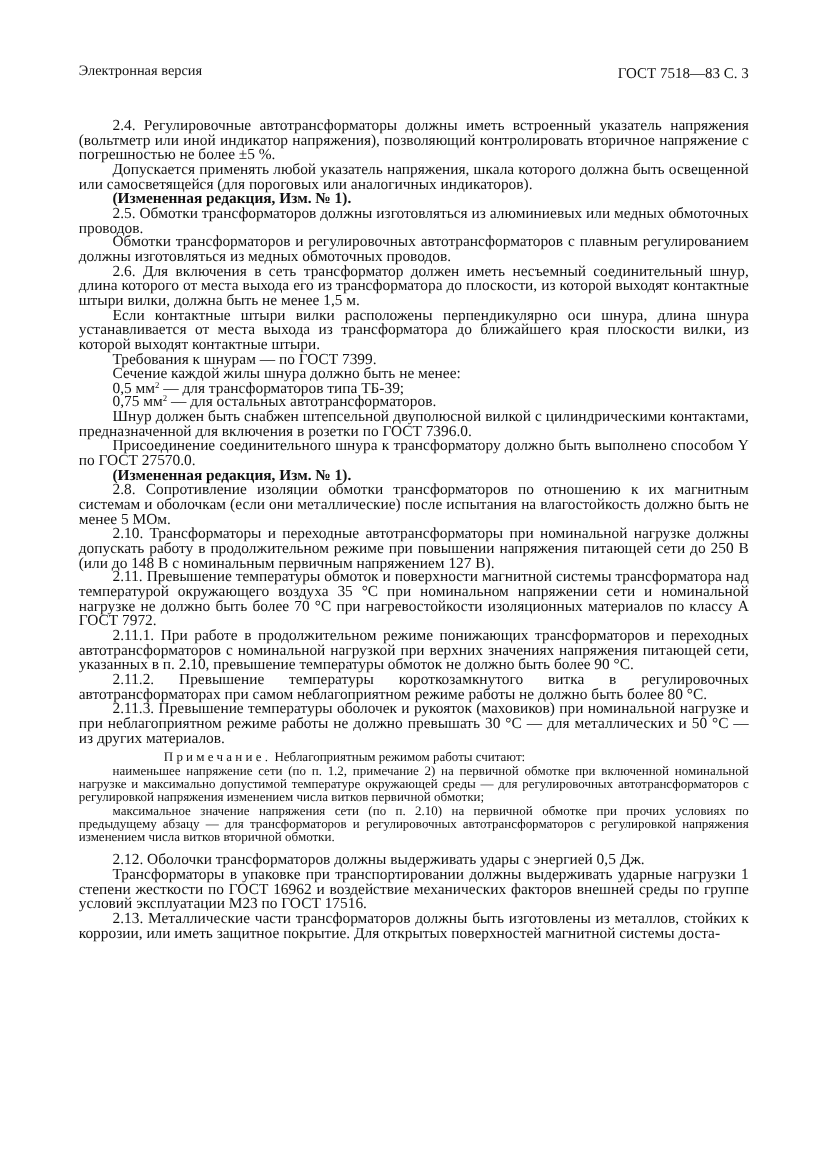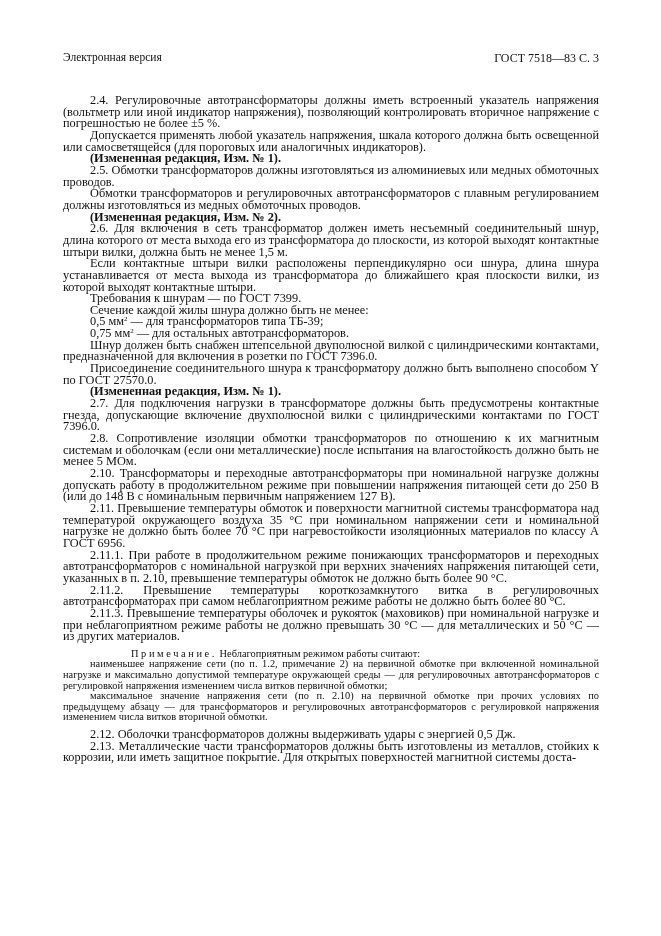--- a/index.html
+++ b/index.html
@@ -26,35 +26,34 @@
   <span class="left">Электронная версия</span>
   <span class="right">ГОСТ 7518—83 С. 3</span>
 </div>
 
 <div class="page">
   <p>2.4. Регулировочные автотрансформаторы должны иметь встроенный указатель напряжения (вольтметр или иной индикатор напряжения), позволяющий контролировать вторичное напряжение с погрешностью не более ±5 %.</p>
   <p>Допускается применять любой указатель напряжения, шкала которого должна быть освещенной или самосветящейся (для пороговых или аналогичных индикаторов).</p>
   <p class="bold">(Измененная редакция, Изм. № 1).</p>
   <p>2.5. Обмотки трансформаторов должны изготовляться из алюминиевых или медных обмоточных проводов.</p>
   <p>Обмотки трансформаторов и регулировочных автотрансформаторов с плавным регулированием должны изготовляться из медных обмоточных проводов.</p>
-  <p class="bold">(Измененная редакция, Изм. № 2).</p>
   <p>2.6. Для включения в сеть трансформатор должен иметь несъемный соединительный шнур, длина которого от места выхода его из трансформатора до плоскости, из которой выходят контактные штыри вилки, должна быть не менее 1,5 м.</p>
   <p>Если контактные штыри вилки расположены перпендикулярно оси шнура, длина шнура устанавливается от места выхода из трансформатора до ближайшего края плоскости вилки, из которой выходят контактные штыри.</p>
   <p>Требования к шнурам — по ГОСТ 7399.</p>
   <p>Сечение каждой жилы шнура должно быть не менее:</p>
   <p><span>0,5 мм</span><sup>2</sup><span> — для трансформаторов типа ТБ-39;</span></p>
   <p><span>0,75 мм</span><sup>2</sup><span> — для остальных автотрансформаторов.</span></p>
   <p>Шнур должен быть снабжен штепсельной двуполюсной вилкой с цилиндрическими контактами, предназначенной для включения в розетки по ГОСТ 7396.0.</p>
   <p>Присоединение соединительного шнура к трансформатору должно быть выполнено способом Y по ГОСТ 27570.0.</p>
   <p class="bold">(Измененная редакция, Изм. № 1).</p>
-  <p>2.7. Для подключения нагрузки в трансформаторе должны быть предусмотрены контактные гнезда, допускающие включение двухполюсной вилки с цилиндрическими контактами по ГОСТ 7396.0.</p>
   <p>2.8. Сопротивление изоляции обмотки трансформаторов по отношению к их магнитным системам и оболочкам (если они металлические) после испытания на влагостойкость должно быть не менее 5 МОм.</p>
   <p>2.10. Трансформаторы и переходные автотрансформаторы при номинальной нагрузке должны допускать работу в продолжительном режиме при повышении напряжения питающей сети до 250 В (или до 148 В с номинальным первичным напряжением 127 В).</p>
-  <p>2.11. Превышение температуры обмоток и поверхности магнитной системы трансформатора над температурой окружающего воздуха 35 °С при номинальном напряжении сети и номинальной нагрузке не должно быть более 70 °С при нагревостойкости изоляционных материалов по классу А ГОСТ 6956.</p>
+  <p>2.11. Превышение температуры обмоток и поверхности магнитной системы трансформатора над температурой окружающего воздуха 35 °С при номинальном напряжении сети и номинальной нагрузке не должно быть более 70 °С при нагревостойкости изоляционных материалов по классу А ГОСТ 7972.</p>
   <p>2.11.1. При работе в продолжительном режиме понижающих трансформаторов и переходных автотрансформаторов с номинальной нагрузкой при верхних значениях напряжения питающей сети, указанных в п. 2.10, превышение температуры обмоток не должно быть более 90 °С.</p>
   <p>2.11.2. Превышение температуры короткозамкнутого витка в регулировочных автотрансформаторах при самом неблагоприятном режиме работы не должно быть более 80 °С.</p>
   <p>2.11.3. Превышение температуры оболочек и рукояток (маховиков) при номинальной нагрузке и при неблагоприятном режиме работы не должно превышать 30 °С — для металлических и 50 °С — из других материалов.</p>
   <p class="note first"><span class="spaced">Примечание.</span><span> Неблагоприятным режимом работы считают:</span></p>
   <p class="note">наименьшее напряжение сети (по п. 1.2, примечание 2) на первичной обмотке при включенной номинальной нагрузке и максимально допустимой  температуре окружающей среды — для регулировочных автотрансформаторов с регулировкой напряжения изменением числа витков первичной обмотки;</p>
   <p class="note">максимальное значение напряжения сети (по п. 2.10) на первичной обмотке при прочих условиях по предыдущему абзацу — для трансформаторов и регулировочных автотрансформаторов с регулировкой напряжения изменением числа витков вторичной обмотки.</p>
   <p class="after-note">2.12. Оболочки трансформаторов должны выдерживать удары с энергией 0,5 Дж.</p>
+  <p>Трансформаторы в упаковке при транспортировании должны выдерживать ударные нагрузки 1 степени жесткости по ГОСТ 16962 и воздействие механических факторов внешней среды по группе условий эксплуатации М23 по ГОСТ 17516.</p>
   <p>2.13. Металлические части трансформаторов должны быть изготовлены из металлов, стойких к коррозии, или иметь защитное покрытие. Для открытых поверхностей магнитной системы доста-</p>
 </div>
 
 </body></html>

